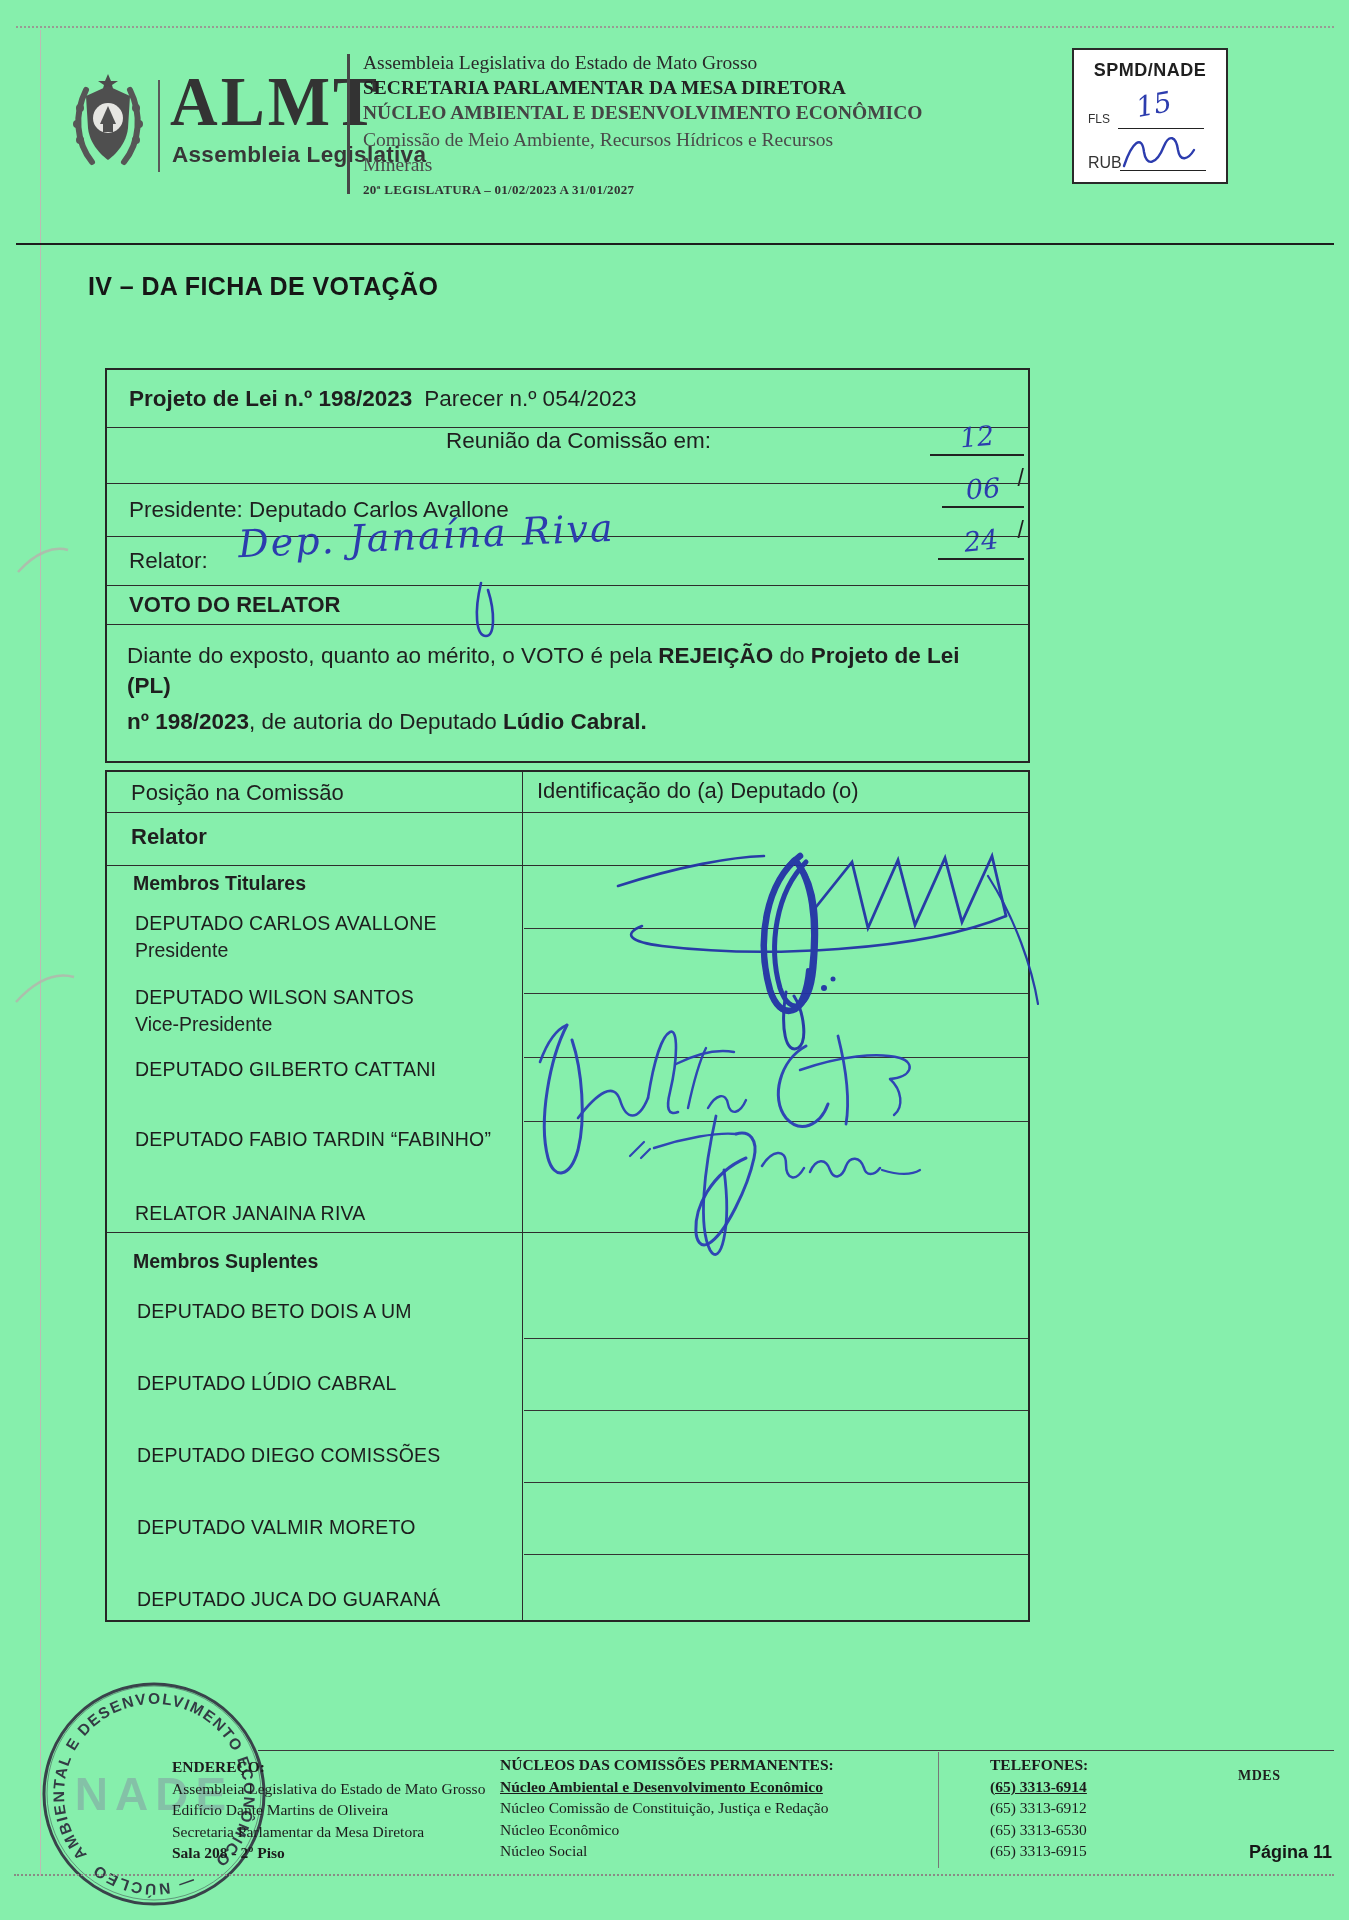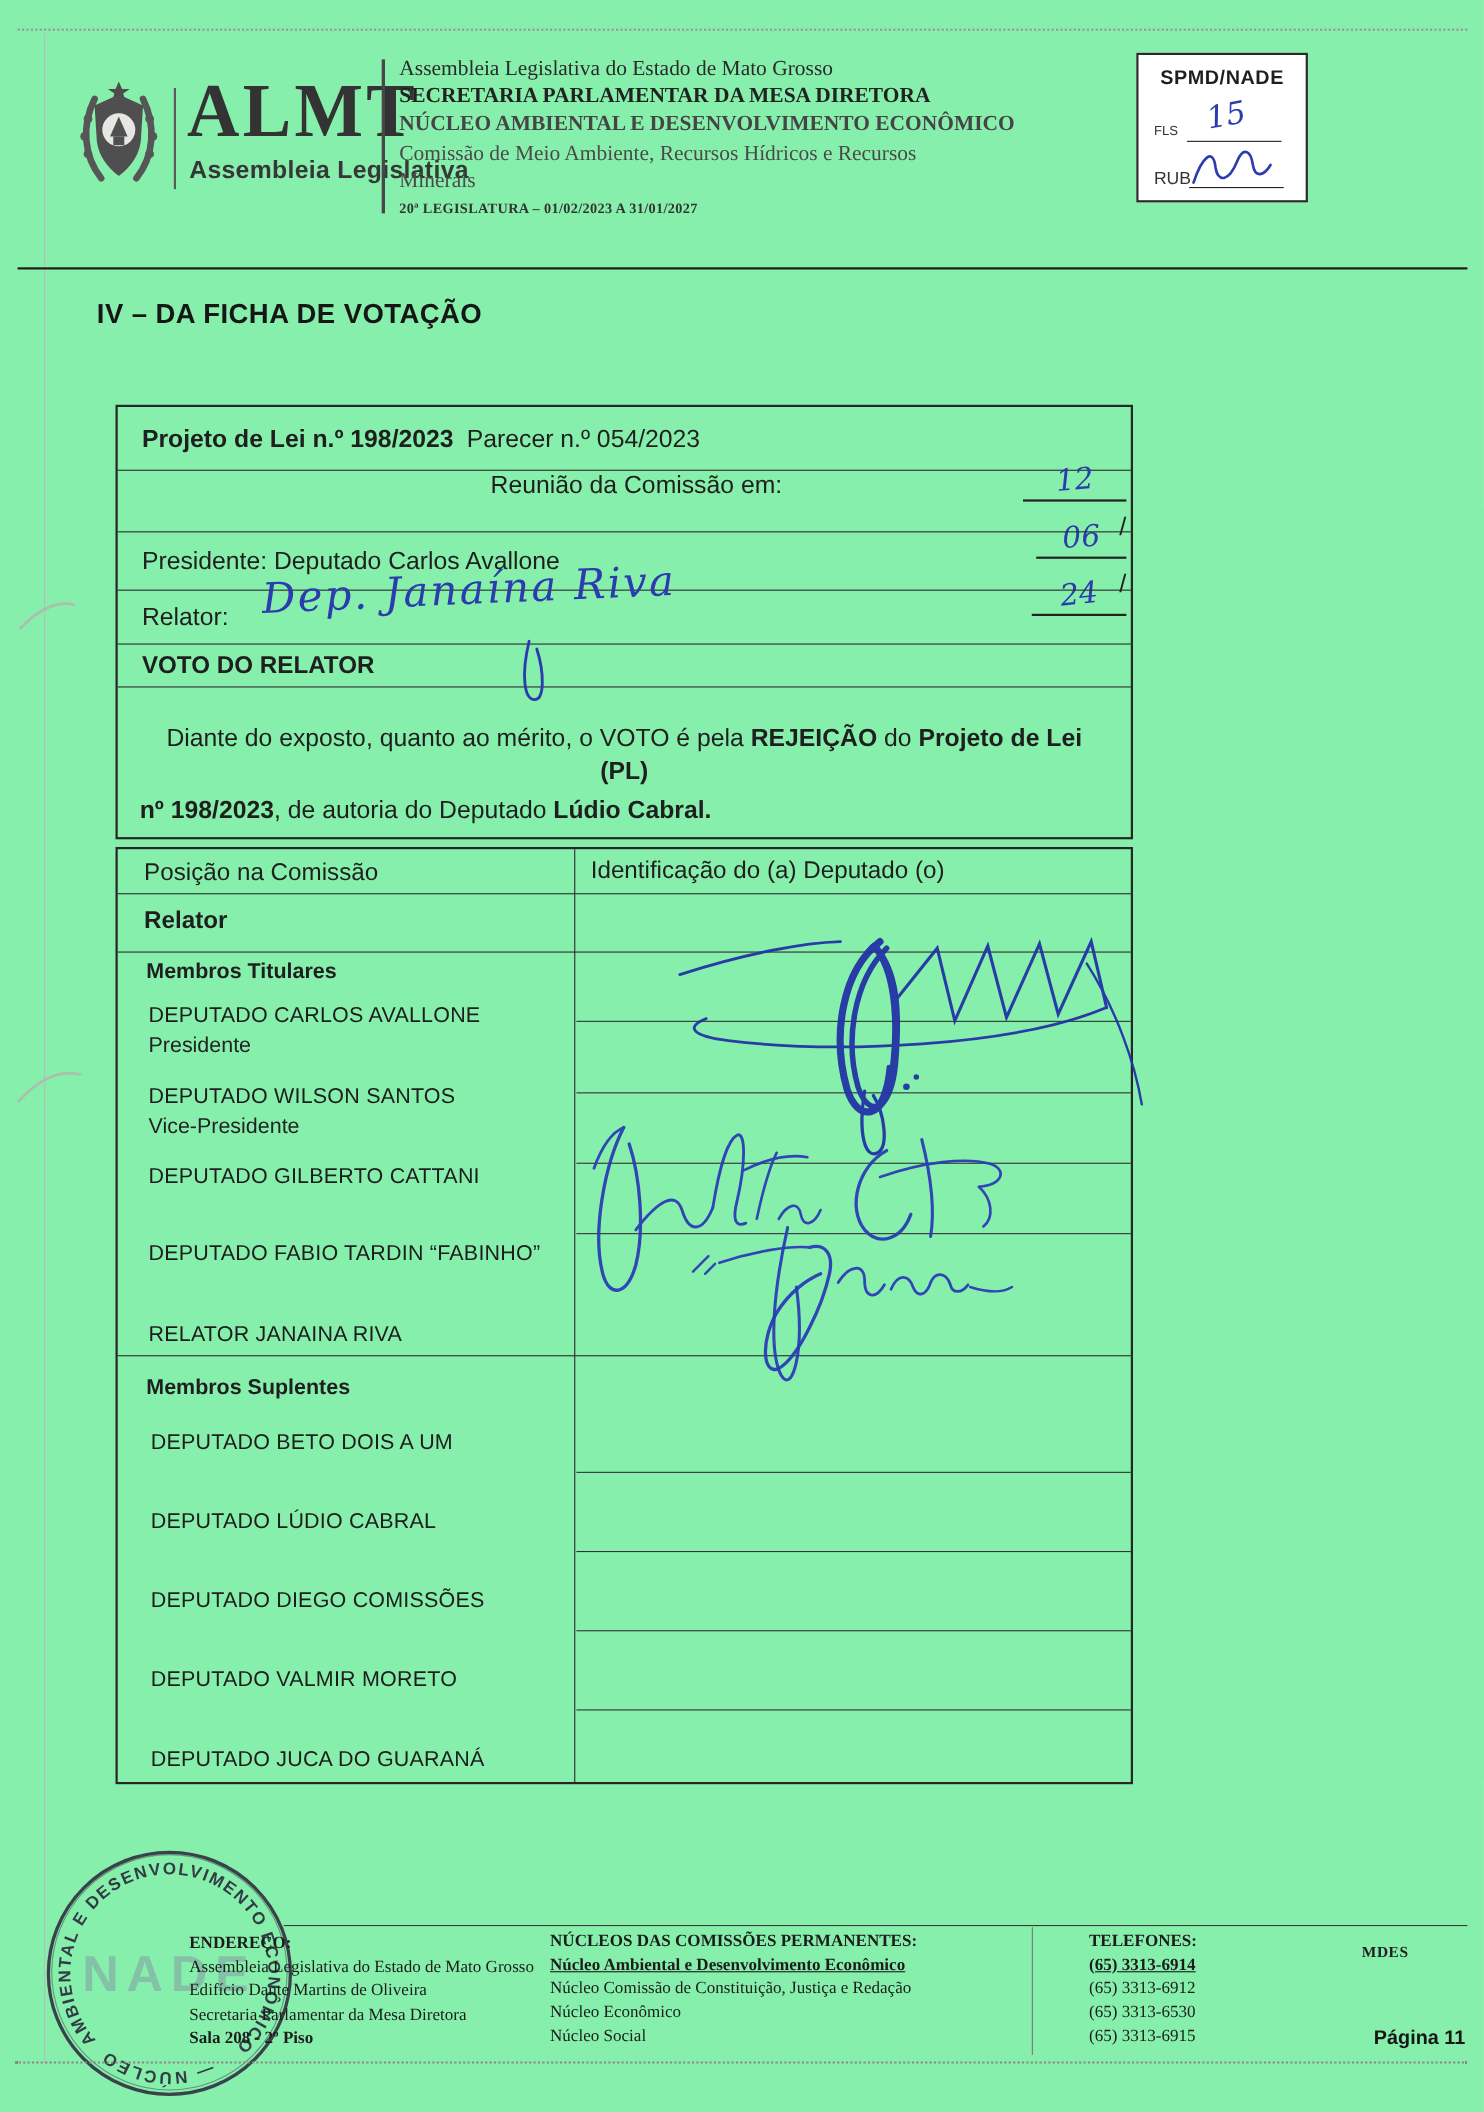--- a/index.html
+++ b/index.html
@@ -62,21 +62,21 @@
     <div class="abs b" style="left:172px;top:102px;font-size:22.5px;color:#373737;letter-spacing:.3px;">Assembleia Legislativa</div>
 
     <div class="abs" style="left:347px;top:14px;height:140px;border-left:3px solid #474747;"></div>
 
     <div class="abs serif" style="left:363px;top:12px;font-size:19.5px;color:#2a2a2a;">Assembleia Legislativa do Estado de Mato Grosso</div>
     <div class="abs serif b" style="left:363px;top:37px;font-size:19.5px;color:#222;">SECRETARIA PARLAMENTAR DA MESA DIRETORA</div>
     <div class="abs serif b" style="left:363px;top:62px;font-size:19.5px;color:#454545;">NÚCLEO AMBIENTAL E DESENVOLVIMENTO ECONÔMICO</div>
     <div class="abs serif" style="left:363px;top:87px;width:520px;font-size:19.5px;line-height:25px;color:#4a4a4a;">Comissão de Meio Ambiente, Recursos Hídricos e Recursos Minerais</div>
     <div class="abs serif b" style="left:363px;top:142px;font-size:13px;color:#333;letter-spacing:.3px;">20ª LEGISLATURA – 01/02/2023 A 31/01/2027</div>
 
-    <div class="abs" style="left:1033px;top:8px;width:152px;height:132px;border:2.5px solid #2a2a2a;background:#fff;">
+    <div class="abs" style="left:1072px;top:8px;width:152px;height:132px;border:2.5px solid #2a2a2a;background:#fff;">
       <div class="abs b" style="left:0;top:10px;width:100%;text-align:center;font-size:18px;letter-spacing:.5px;">SPMD/NADE</div>
       <div class="abs" style="left:14px;top:62px;font-size:12px;color:#333;">FLS</div>
       <div class="abs" style="left:44px;top:78px;width:86px;border-top:1.5px solid #222;"></div>
       <div class="abs hw" style="left:62px;top:38px;font-size:28px;transform:rotate(-10deg);">15</div>
       <div class="abs" style="left:14px;top:104px;font-size:16px;color:#333;">RUB</div>
       <div class="abs" style="left:46px;top:120px;width:86px;border-top:1.5px solid #222;"></div>
       <svg class="abs" width="90" height="50" style="left:42px;top:74px" viewBox="0 0 90 50">
         <path d="M8,42 C16,18 26,10 28,28 C30,42 40,42 48,22 C53,10 60,12 62,26 C64,38 72,36 78,26" fill="none" stroke="#2c3cae" stroke-width="2.4" stroke-linecap="round"></path>
       </svg>
     </div>
@@ -108,21 +108,21 @@
     <div class="frow" style="height:52px;">
       <span>Presidente: Deputado Carlos Avallone</span>
     </div>
     <div class="frow" style="height:48px;">
       <span>Relator:</span>
     </div>
     <div class="frow b" style="height:38px;font-size:22px;">
       <span>VOTO DO RELATOR</span>
     </div>
     <div class="frow" style="height:124px;display:block;padding:12px 20px 0 20px;font-size:22.5px;line-height:30px;">
-      <div style="margin-top:19px;text-align:center;">
+      <div style="margin-top:4px;">
         <span>Diante do exposto, quanto ao mérito, o VOTO é pela </span><span class="b">REJEIÇÃO</span><span> do </span><span class="b">Projeto de Lei (PL)</span>
       </div>
       <div style="margin-top:6px;">
         <span class="b">nº 198/2023</span><span>, de autoria do Deputado </span><span class="b">Lúdio Cabral.</span>
       </div>
     </div>
   </div>
 
   <div class="abs hw" style="left:238px;top:514px;font-size:38px;letter-spacing:2px;transform:rotate(-2.5deg);white-space:nowrap;">Dep. Janaína Riva</div>
 

